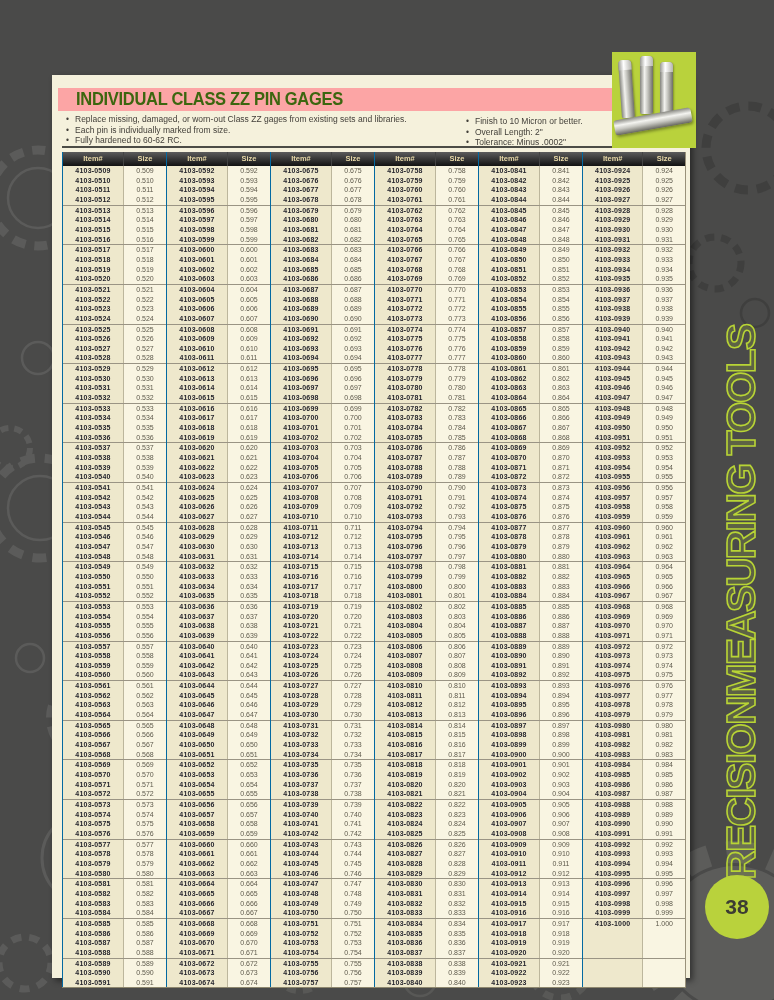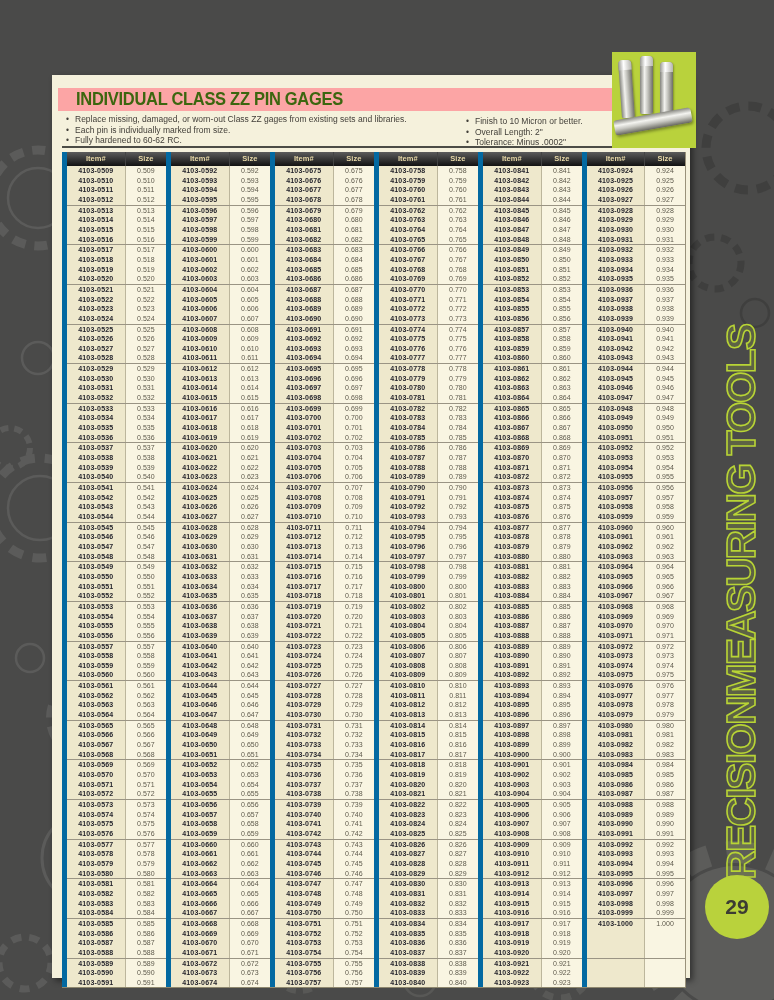--- a/index.html
+++ b/index.html
@@ -34,21 +34,21 @@
   .bullets { position:absolute; list-style:none; font-size:8.5px; color:#43403a; line-height:10.5px; }
   .bullets-left  { left:14px; top:39px; width:390px; }
   .bullets-right { left:414px; top:41px; width:150px; }
   .bullet-item { padding-left:9px; position:relative; }
   .bullet-item::before { content:"•"; position:absolute; left:0; top:0; color:#43403a; }
   .table-topline { position:absolute; left:10px; top:71px; width:624px; height:2px; background:#4c4c46; }
 
   
   .gage-table { position:absolute; left:10px; top:77px; width:624px; display:flex;
     border-bottom:1px solid #8d876e; }
-  .colblock { width:104px; border-left:5px solid #0369a1; }
+  .colblock { width:104px; border-left:1px solid #0369a1; }
   .colblock:last-child { border-right:1px solid #99917a; }
   .col-head { display:flex; height:14px; background:linear-gradient(180deg,#5c5c5c,#121212);
     color:#e8d9a8; font-weight:bold; font-size:7.5px; }
   .col-head .h-item { width:61px; text-align:center; line-height:14px; border-right:1px solid #444; }
   .col-head .h-size { width:42px; text-align:center; line-height:14px; }
   .trow { display:flex; height:9.663px; overflow:hidden; }
   .trow.gend { border-bottom:1px solid #9a9484; height:10.663px; }
   .cell-item { width:61px; background:#eee8cc; font-weight:bold; color:#25252d;
     font-size:7px; line-height:9.6px; text-align:center; border-right:1px solid #bcb69c;
     letter-spacing:0.2px; }
@@ -2183,15 +2183,15 @@
         <div class="pin-v pin-v1"></div>
         <div class="pin-v pin-v2"></div>
         <div class="pin-v pin-v3"></div>
         <div class="pin-h"></div>
       </div>
     </div>
   </div>
 
   <div class="sidebar-vertical">PRECISIONMEASURING TOOLS</div>
 
-  <div class="page-circle">29</div>
+  <div class="page-circle">38</div>
 
 </div>
 
 </body></html>

